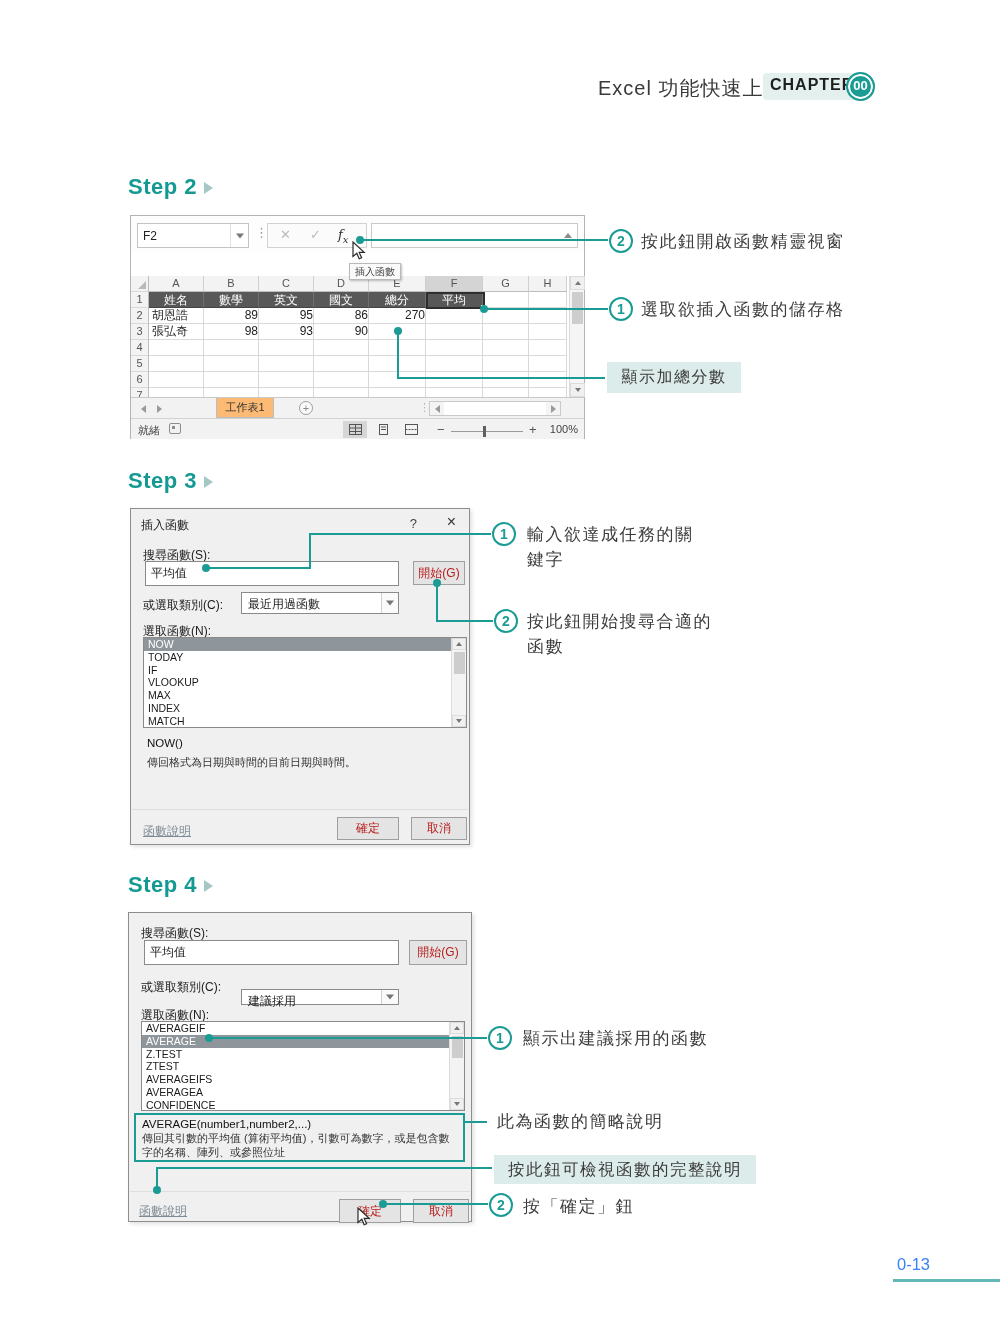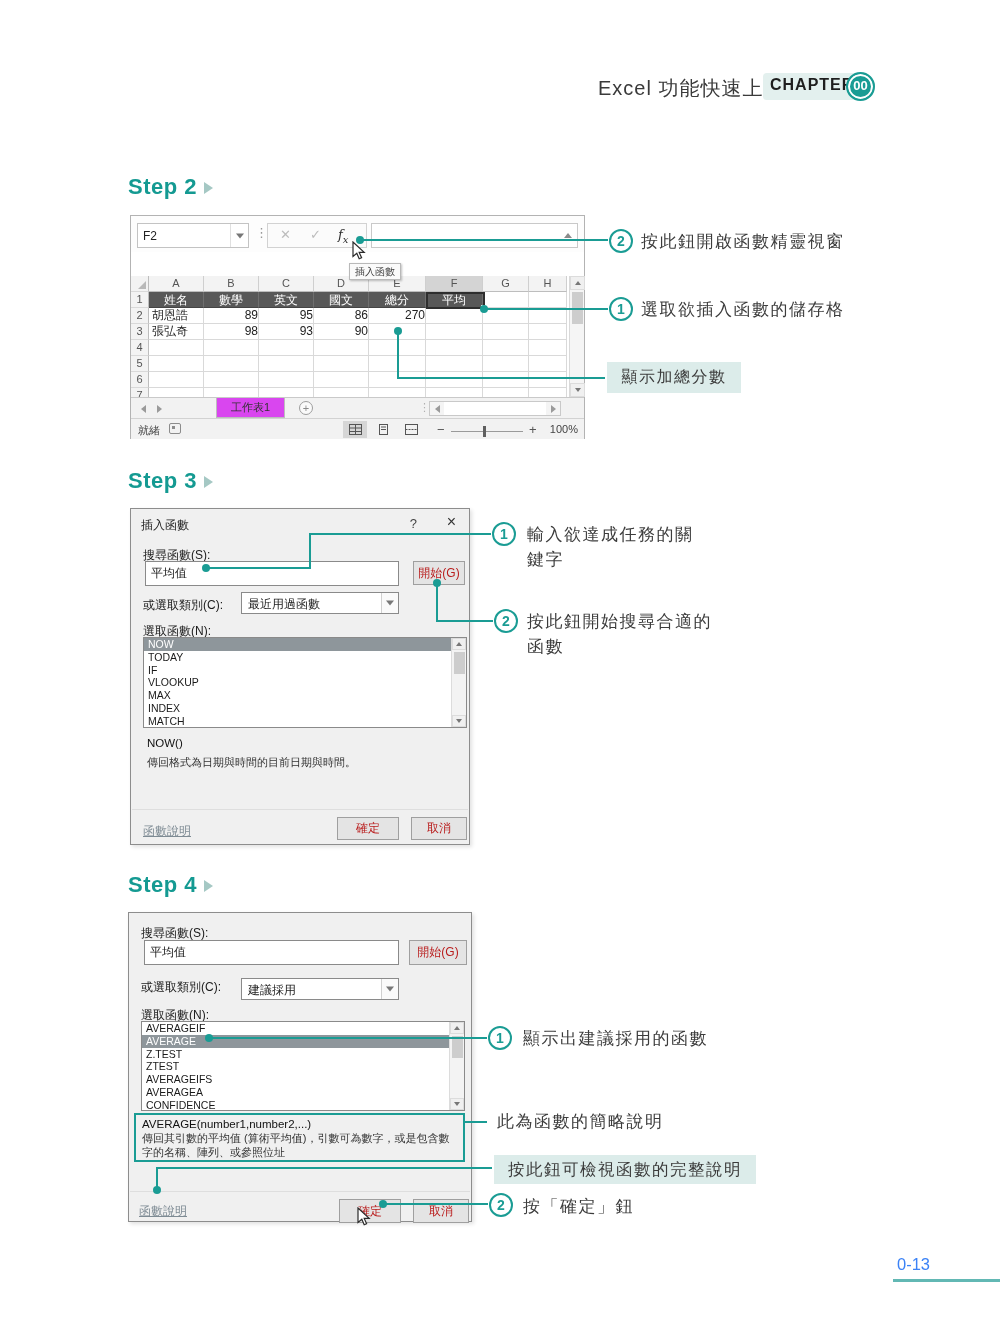--- a/index.html
+++ b/index.html
@@ -64,21 +64,21 @@
   .vs-btn { position:absolute; left:0; width:15px; height:14px; background:#f0f0f0; border:1px solid #dcdcdc; }
   .vs-thumb { position:absolute; left:2px; top:16px; width:11px; height:32px; background:#cdcdcd; }
   .tri-up-s { position:absolute; left:50%; top:50%; transform:translate(-50%,-50%); width:0; height:0;
     border-left:3px solid transparent; border-right:3px solid transparent; border-bottom:4px solid #777; }
   .tri-dn-s { position:absolute; left:50%; top:50%; transform:translate(-50%,-50%); width:0; height:0;
     border-left:3px solid transparent; border-right:3px solid transparent; border-top:4px solid #777; }
 
   .tab-bar { position:absolute; left:0; top:181px; width:453px; height:21px; background:#f2f2f2; border-top:1px solid #c9c9c9; }
   .nav-tri { position:absolute; top:7px; width:0; height:0; border-top:4px solid transparent; border-bottom:4px solid transparent; }
   .nav-l { border-right:5px solid #9a9a9a; } .nav-r { border-left:5px solid #9a9a9a; }
-  .sheet-tab { position:absolute; left:85px; top:0; width:69px; height:20px; background:#d946ef; border:1px solid #bdbdbd; border-top:none;
+  .sheet-tab { position:absolute; left:85px; top:0; width:58px; height:20px; background:#fdba74; border:1px solid #bdbdbd; border-top:none;
     font-size:11px; color:#333; text-align:center; line-height:19px; }
   .add-sheet { position:absolute; left:168px; top:3px; width:14px; height:14px; border:1px solid #9d9d9d; border-radius:50%;
     color:#8a8a8a; font-size:11px; line-height:12px; text-align:center; background:#fafafa; }
   .tb-dots { position:absolute; left:288px; top:3px; font-size:11px; color:#b0b0b0; }
   .hscroll { position:absolute; left:298px; top:3px; width:132px; height:15px; background:#fff; border:1px solid #c9c9c9; }
   .hs-btn { position:absolute; top:0; width:14px; height:13px; background:#f4f4f4; }
   .status-bar { position:absolute; left:0; top:202px; width:453px; height:21px; background:#f2f2f2; border-top:1px solid #d2d2d2; font-size:11px; color:#444; }
   .st-ready { position:absolute; left:7px; top:4px; }
   .st-macro { position:absolute; left:38px; top:4px; width:12px; height:11px; border:1px solid #8c8c8c; border-radius:2px; }
   .st-macro i { position:absolute; left:2px; top:2px; width:3px; height:3px; background:#8c8c8c; }
@@ -368,21 +368,21 @@
     <span class="dlg-btn" style="left:280px;top:308px;width:56px;height:23px;line-height:21px">取消</span>
   </div>
 
   <div class="dlg" id="dlg4">
     <span class="dlg-label" style="left:12px;top:12px">搜尋函數(S):</span>
     <span class="dlg-input" style="left:15px;top:27px;width:255px;height:25px">
       <input value="平均值" style="">
     </span>
     <span class="dlg-btn" style="left:280px;top:27px;width:58px;height:25px;line-height:23px">開始(G)</span>
     <span class="dlg-label" style="left:12px;top:66px">或選取類別(C):</span>
-    <span class="dlg-dd" style="left:112px;top:65px;width:158px;height:22px">
+    <span class="dlg-dd" style="left:112px;top:76px;width:158px;height:16px">
       <span class="val">建議採用</span>
       <span class="dd">
           <span class="tri-dn"></span>
         </span>
     </span>
     <span class="dlg-label" style="left:12px;top:94px">選取函數(N):</span>
     <div class="listbox" style="left:12px;top:108px;width:324px;height:90px">
       <div class="lb-item">AVERAGEIF</div>
       <div class="lb-item sel">AVERAGE</div>
       <div class="lb-item">Z.TEST</div>

